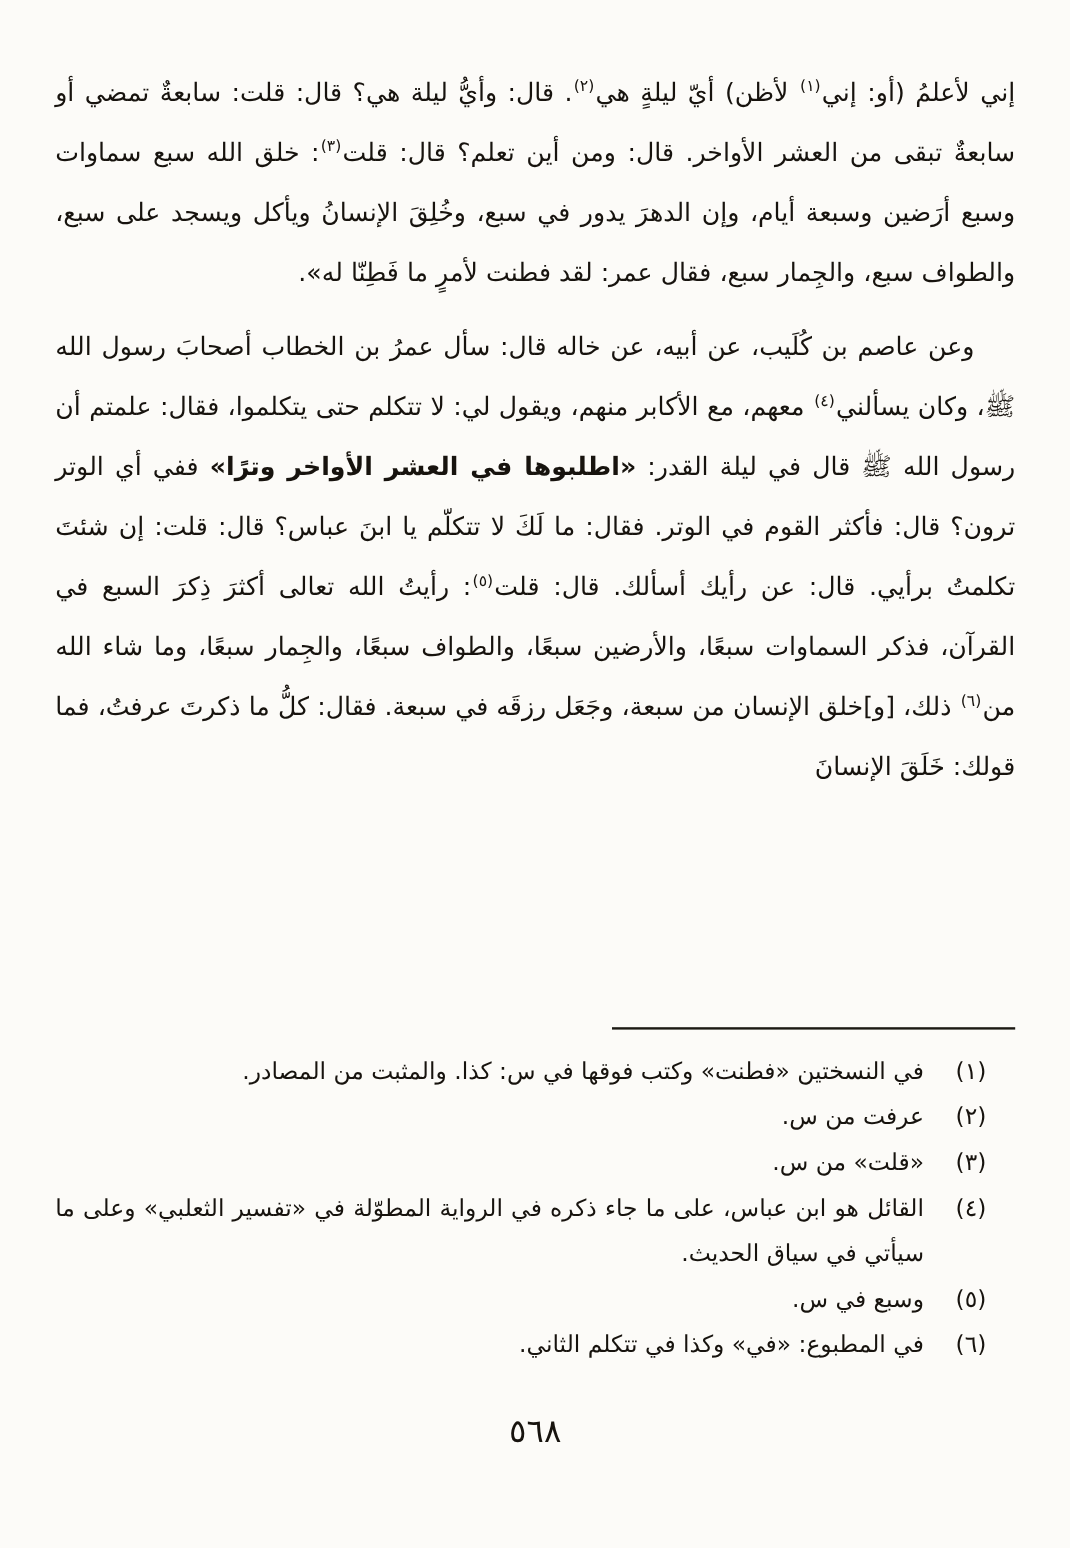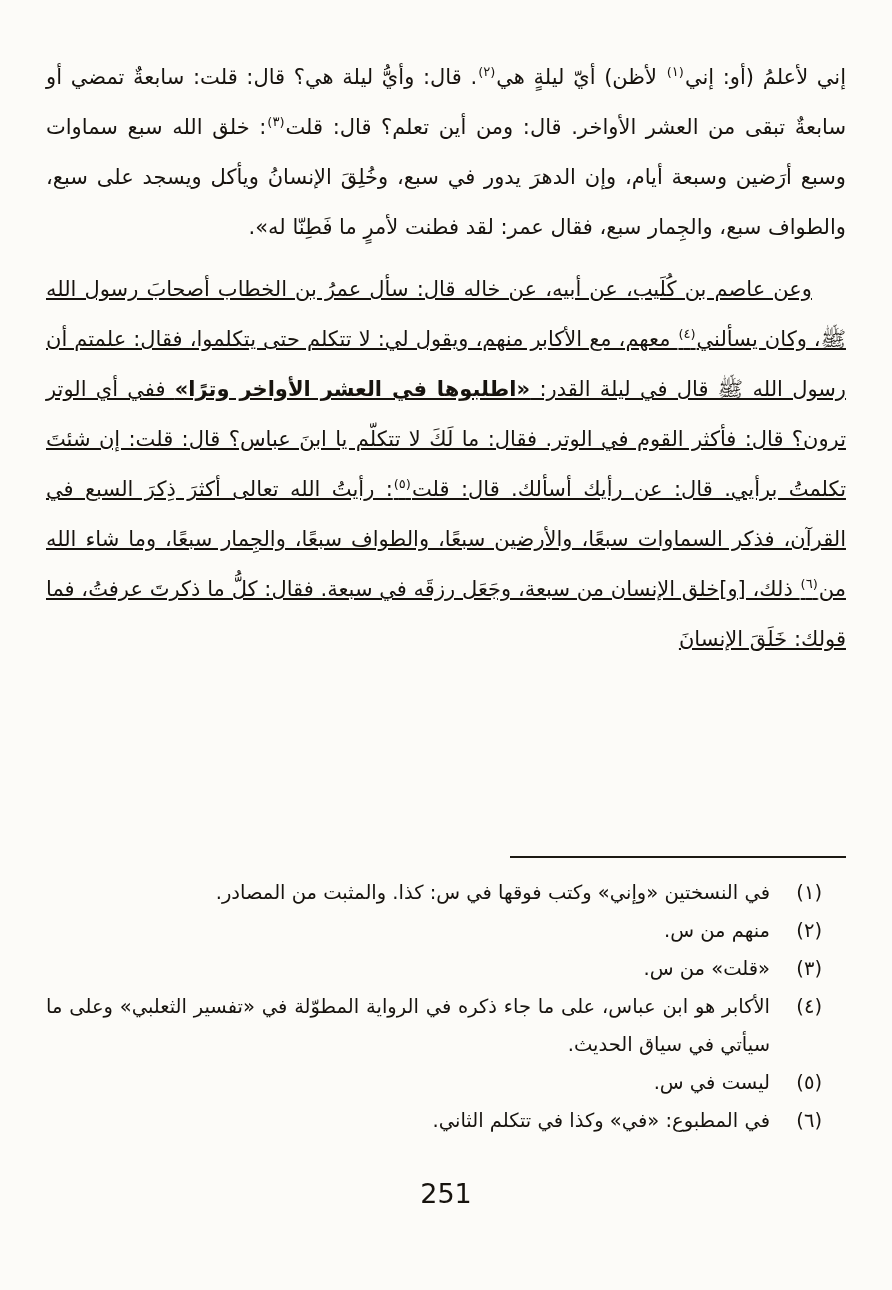--- a/index.html
+++ b/index.html
@@ -21,21 +21,21 @@
     position: absolute;
     top: 52px;
     right: 46px;
     left: 46px;
     direction: rtl;
     text-align: justify;
     font-size: 21px;
     line-height: 50px;
   }
   .para { text-align: justify; }
-  .para.indent { text-indent: 34px; text-decoration: underline; }
+  .para.indent { text-indent: 34px; }
   .para + .para { margin-top: 12px; }
   .run.bold { font-weight: bold; }
   sup.fn-ref {
     font-size: 0.62em;
     line-height: 0;
     vertical-align: super;
     padding: 0 1px;
   }
   .footnote-sep {
     position: absolute;
@@ -82,37 +82,37 @@
 
 <div class="page">
   <main class="body-text" dir="rtl">
       <p class="para"><span class="run">إني لأعلمُ (أو: إني<sup class="fn-ref">(١)</sup> لأظن) أيّ ليلةٍ هي<sup class="fn-ref">(٢)</sup>. قال: وأيُّ ليلة هي؟ قال: قلت: سابعةٌ تمضي أو سابعةٌ تبقى من العشر الأواخر. قال: ومن أين تعلم؟ قال: قلت<sup class="fn-ref">(٣)</sup>: خلق الله سبع سماوات وسبع أرَضين وسبعة أيام، وإن الدهرَ يدور في سبع، وخُلِقَ الإنسانُ ويأكل ويسجد على سبع، والطواف سبع، والجِمار سبع، فقال عمر: لقد فطنت لأمرٍ ما فَطِنّا له».</span></p>
       <p class="para indent"><span class="run">وعن عاصم بن كُلَيب، عن أبيه، عن خاله قال: سأل عمرُ بن الخطاب أصحابَ رسول الله ﷺ، وكان يسألني<sup class="fn-ref">(٤)</sup> معهم، مع الأكابر منهم، ويقول لي: لا تتكلم حتى يتكلموا، فقال: علمتم أن رسول الله ﷺ قال في ليلة القدر: </span><span class="run bold">«اطلبوها في العشر الأواخر وترًا»</span><span class="run"> ففي أي الوتر ترون؟ قال: فأكثر القوم في الوتر. فقال: ما لَكَ لا تتكلّم يا ابنَ عباس؟ قال: قلت: إن شئتَ تكلمتُ برأيي. قال: عن رأيك أسألك. قال: قلت<sup class="fn-ref">(٥)</sup>: رأيتُ الله تعالى أكثرَ ذِكرَ السبع في القرآن، فذكر السماوات سبعًا، والأرضين سبعًا، والطواف سبعًا، والجِمار سبعًا، وما شاء الله من<sup class="fn-ref">(٦)</sup> ذلك، [و]خلق الإنسان من سبعة، وجَعَل رزقَه في سبعة. فقال: كلُّ ما ذكرتَ عرفتُ، فما قولك: خَلَقَ الإنسانَ</span></p>
     </main>
   <div class="footnote-sep"></div>
   <section class="footnotes" dir="rtl">
       <div class="footnote">
         <span class="fn-num">(١)</span>
-        <span class="fn-text">في النسختين «وإني» وكتب فوقها في س: كذا. والمثبت من المصادر.</span>
+        <span class="fn-text">في النسختين «فطنت» وكتب فوقها في س: كذا. والمثبت من المصادر.</span>
       </div>
       <div class="footnote">
         <span class="fn-num">(٢)</span>
-        <span class="fn-text">منهم من س.</span>
+        <span class="fn-text">عرفت من س.</span>
       </div>
       <div class="footnote">
         <span class="fn-num">(٣)</span>
         <span class="fn-text">«قلت» من س.</span>
       </div>
       <div class="footnote">
         <span class="fn-num">(٤)</span>
-        <span class="fn-text">الأكابر هو ابن عباس، على ما جاء ذكره في الرواية المطوّلة في «تفسير الثعلبي» وعلى ما سيأتي في سياق الحديث.</span>
+        <span class="fn-text">القائل هو ابن عباس، على ما جاء ذكره في الرواية المطوّلة في «تفسير الثعلبي» وعلى ما سيأتي في سياق الحديث.</span>
       </div>
       <div class="footnote">
         <span class="fn-num">(٥)</span>
-        <span class="fn-text">ليست في س.</span>
+        <span class="fn-text">وسبع في س.</span>
       </div>
       <div class="footnote">
         <span class="fn-num">(٦)</span>
         <span class="fn-text">في المطبوع: «في» وكذا في تتكلم الثاني.</span>
       </div>
     </section>
-  <div class="page-number">251</div>
+  <div class="page-number">٥٦٨</div>
 </div>
 
 </body></html>

